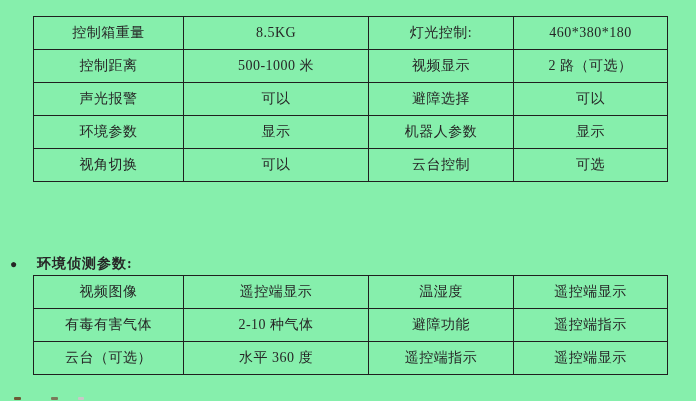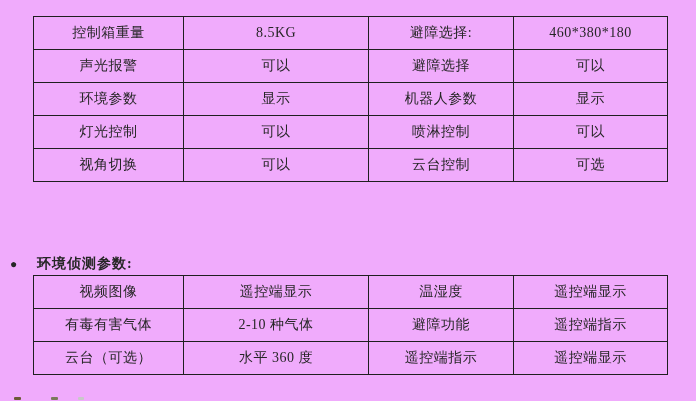--- a/index.html
+++ b/index.html
@@ -4,21 +4,21 @@
 <style>
   html, body {
     margin: 0;
     padding: 0;
     background: #ffffff;
   }
   #page {
     position: relative;
     width: 696px;
     height: 401px;
-    background: #f0abfc;
+    background: #86efac;
     overflow: hidden;
     font-family: "Liberation Serif", "DejaVu Serif", serif;
     color: #262626;
   }
   table.spec {
     position: absolute;
     left: 33px;
     border-collapse: collapse;
     table-layout: fixed;
     width: 634px;
@@ -90,40 +90,40 @@
     <colgroup>
         <col class="c1">
         <col class="c2">
         <col class="c3">
         <col class="c4">
       </colgroup>
     <tbody>
       <tr>
         <td>控制箱重量</td>
         <td>8.5KG</td>
-        <td>避障选择:</td>
+        <td>灯光控制:</td>
         <td>460*380*180</td>
+      </tr>
+      <tr>
+        <td>控制距离</td>
+        <td>500-1000 米</td>
+        <td>视频显示</td>
+        <td>2 路（可选）</td>
       </tr>
       <tr>
         <td>声光报警</td>
         <td>可以</td>
         <td>避障选择</td>
         <td>可以</td>
       </tr>
       <tr>
         <td>环境参数</td>
         <td>显示</td>
         <td>机器人参数</td>
         <td>显示</td>
-      </tr>
-      <tr>
-        <td>灯光控制</td>
-        <td>可以</td>
-        <td>喷淋控制</td>
-        <td>可以</td>
       </tr>
       <tr>
         <td>视角切换</td>
         <td>可以</td>
         <td>云台控制</td>
         <td>可选</td>
       </tr>
     </tbody>
   </table>
 

